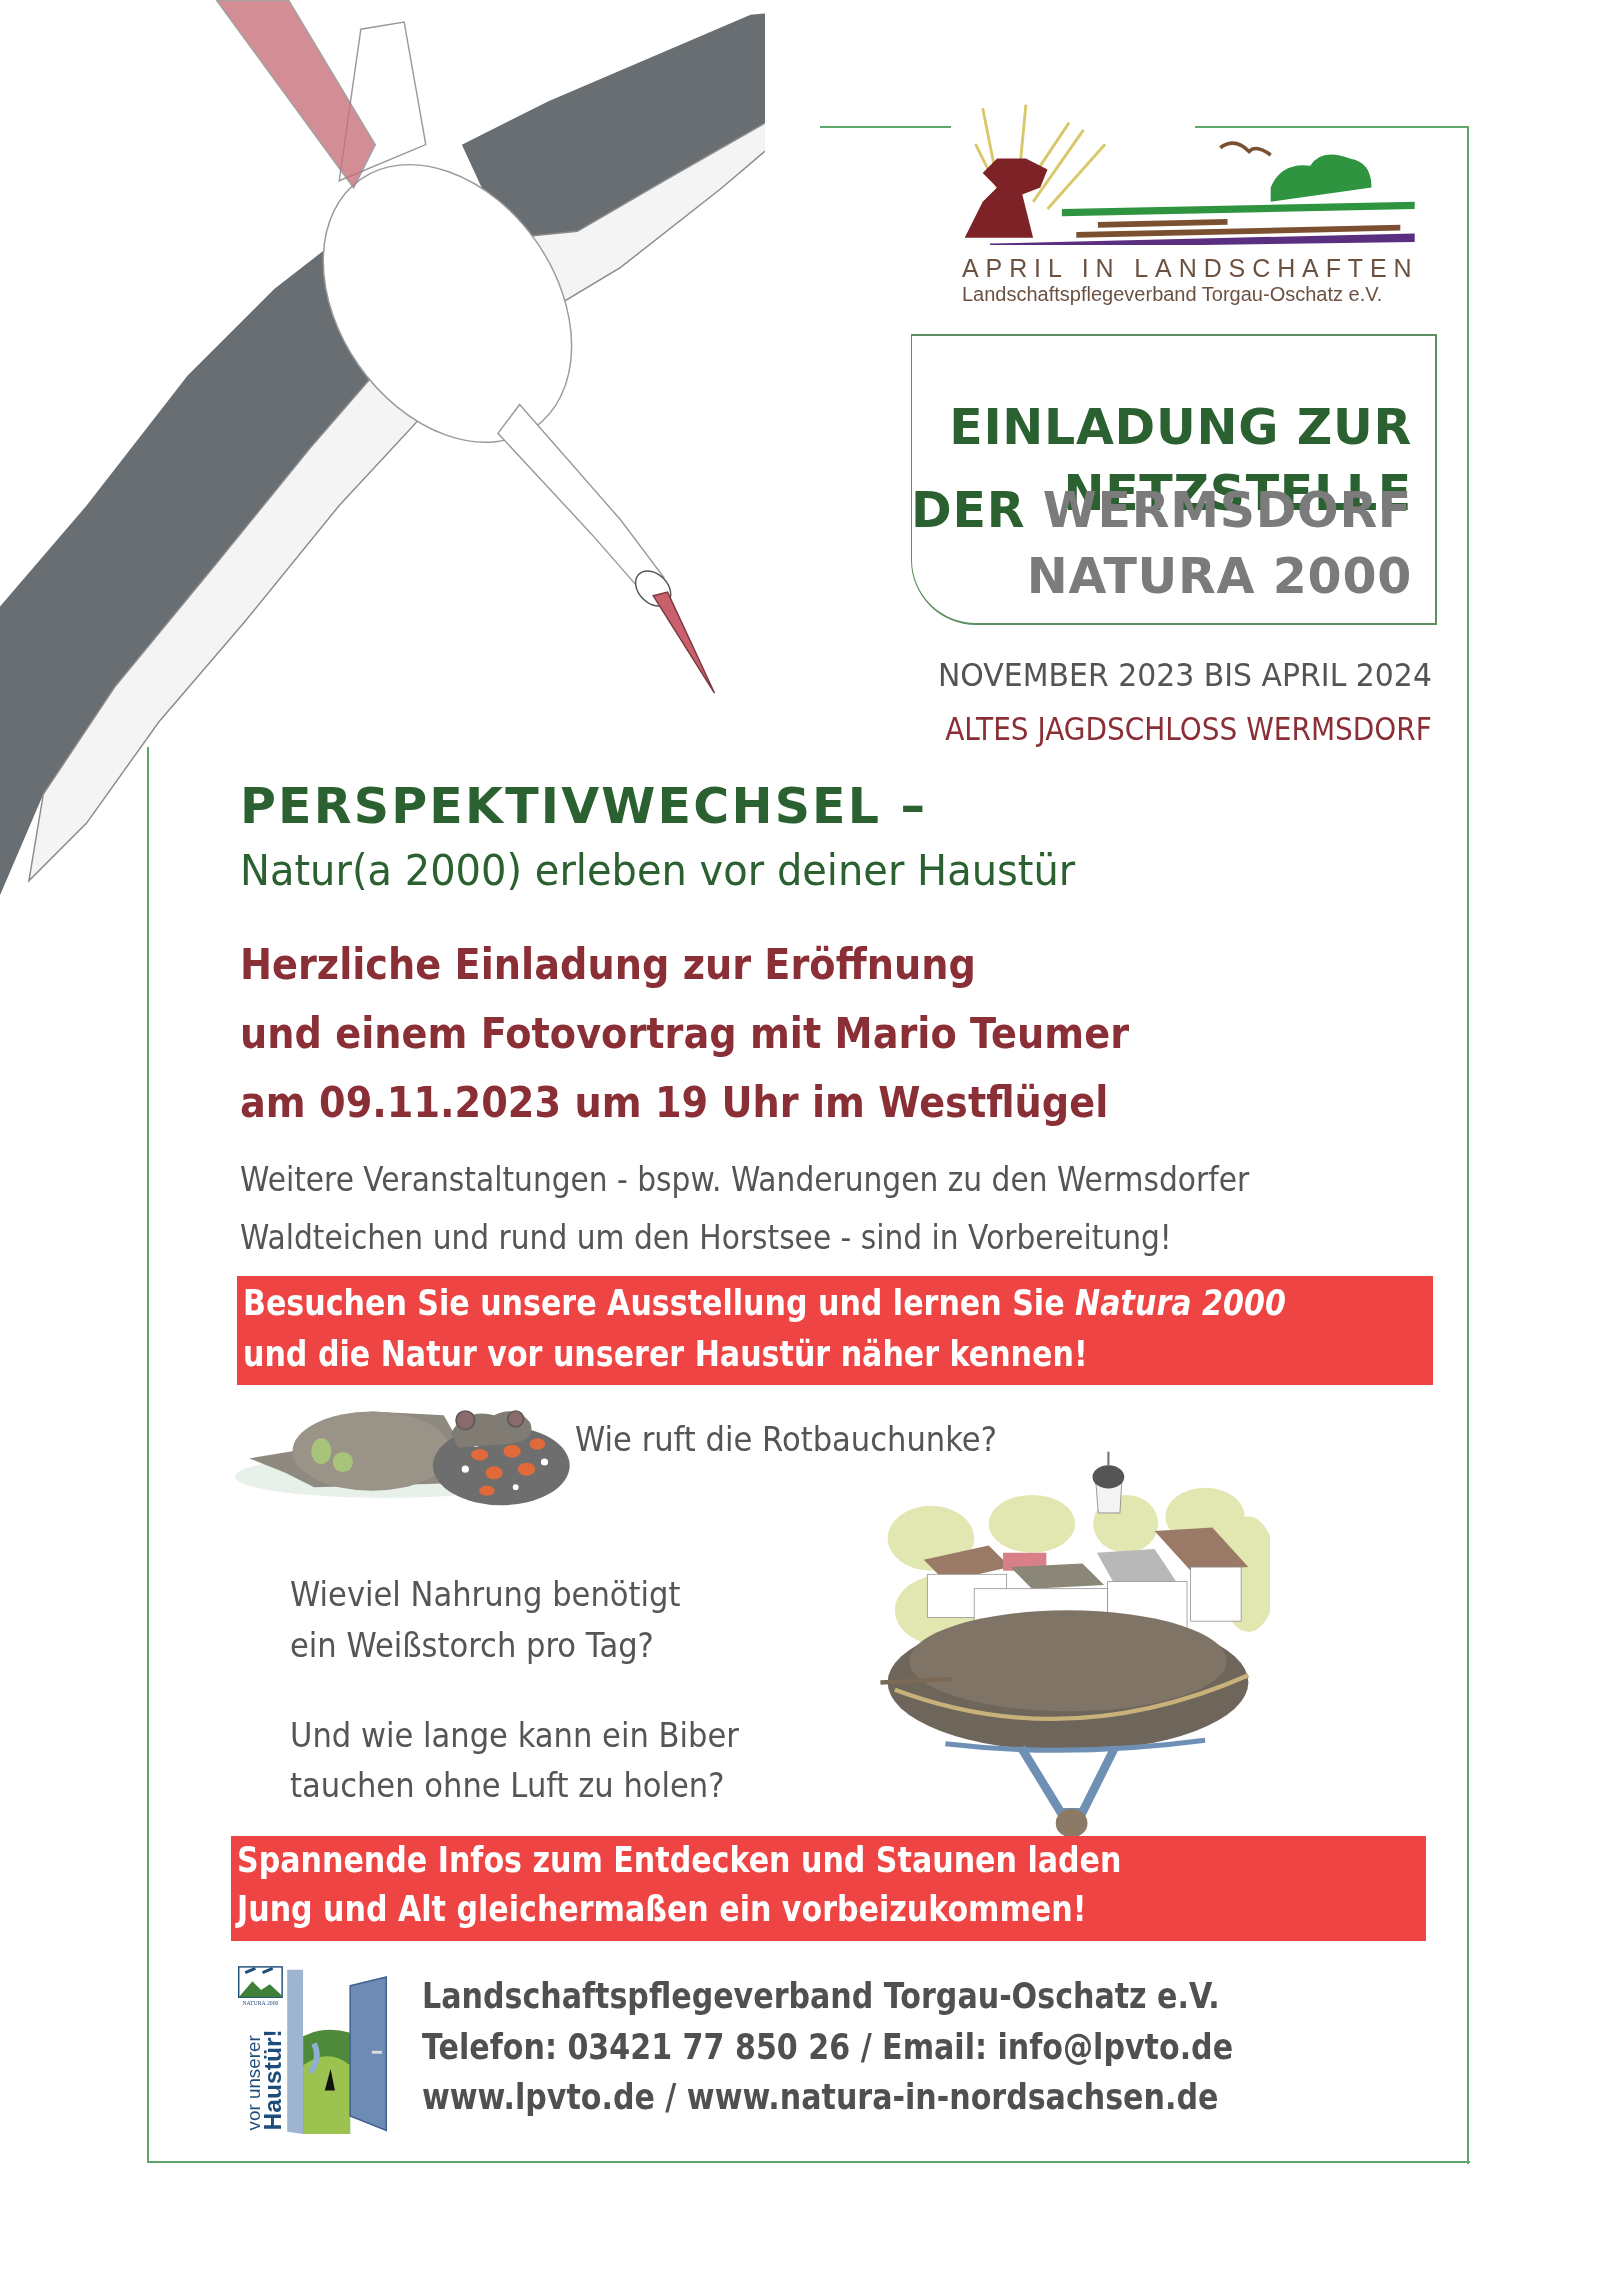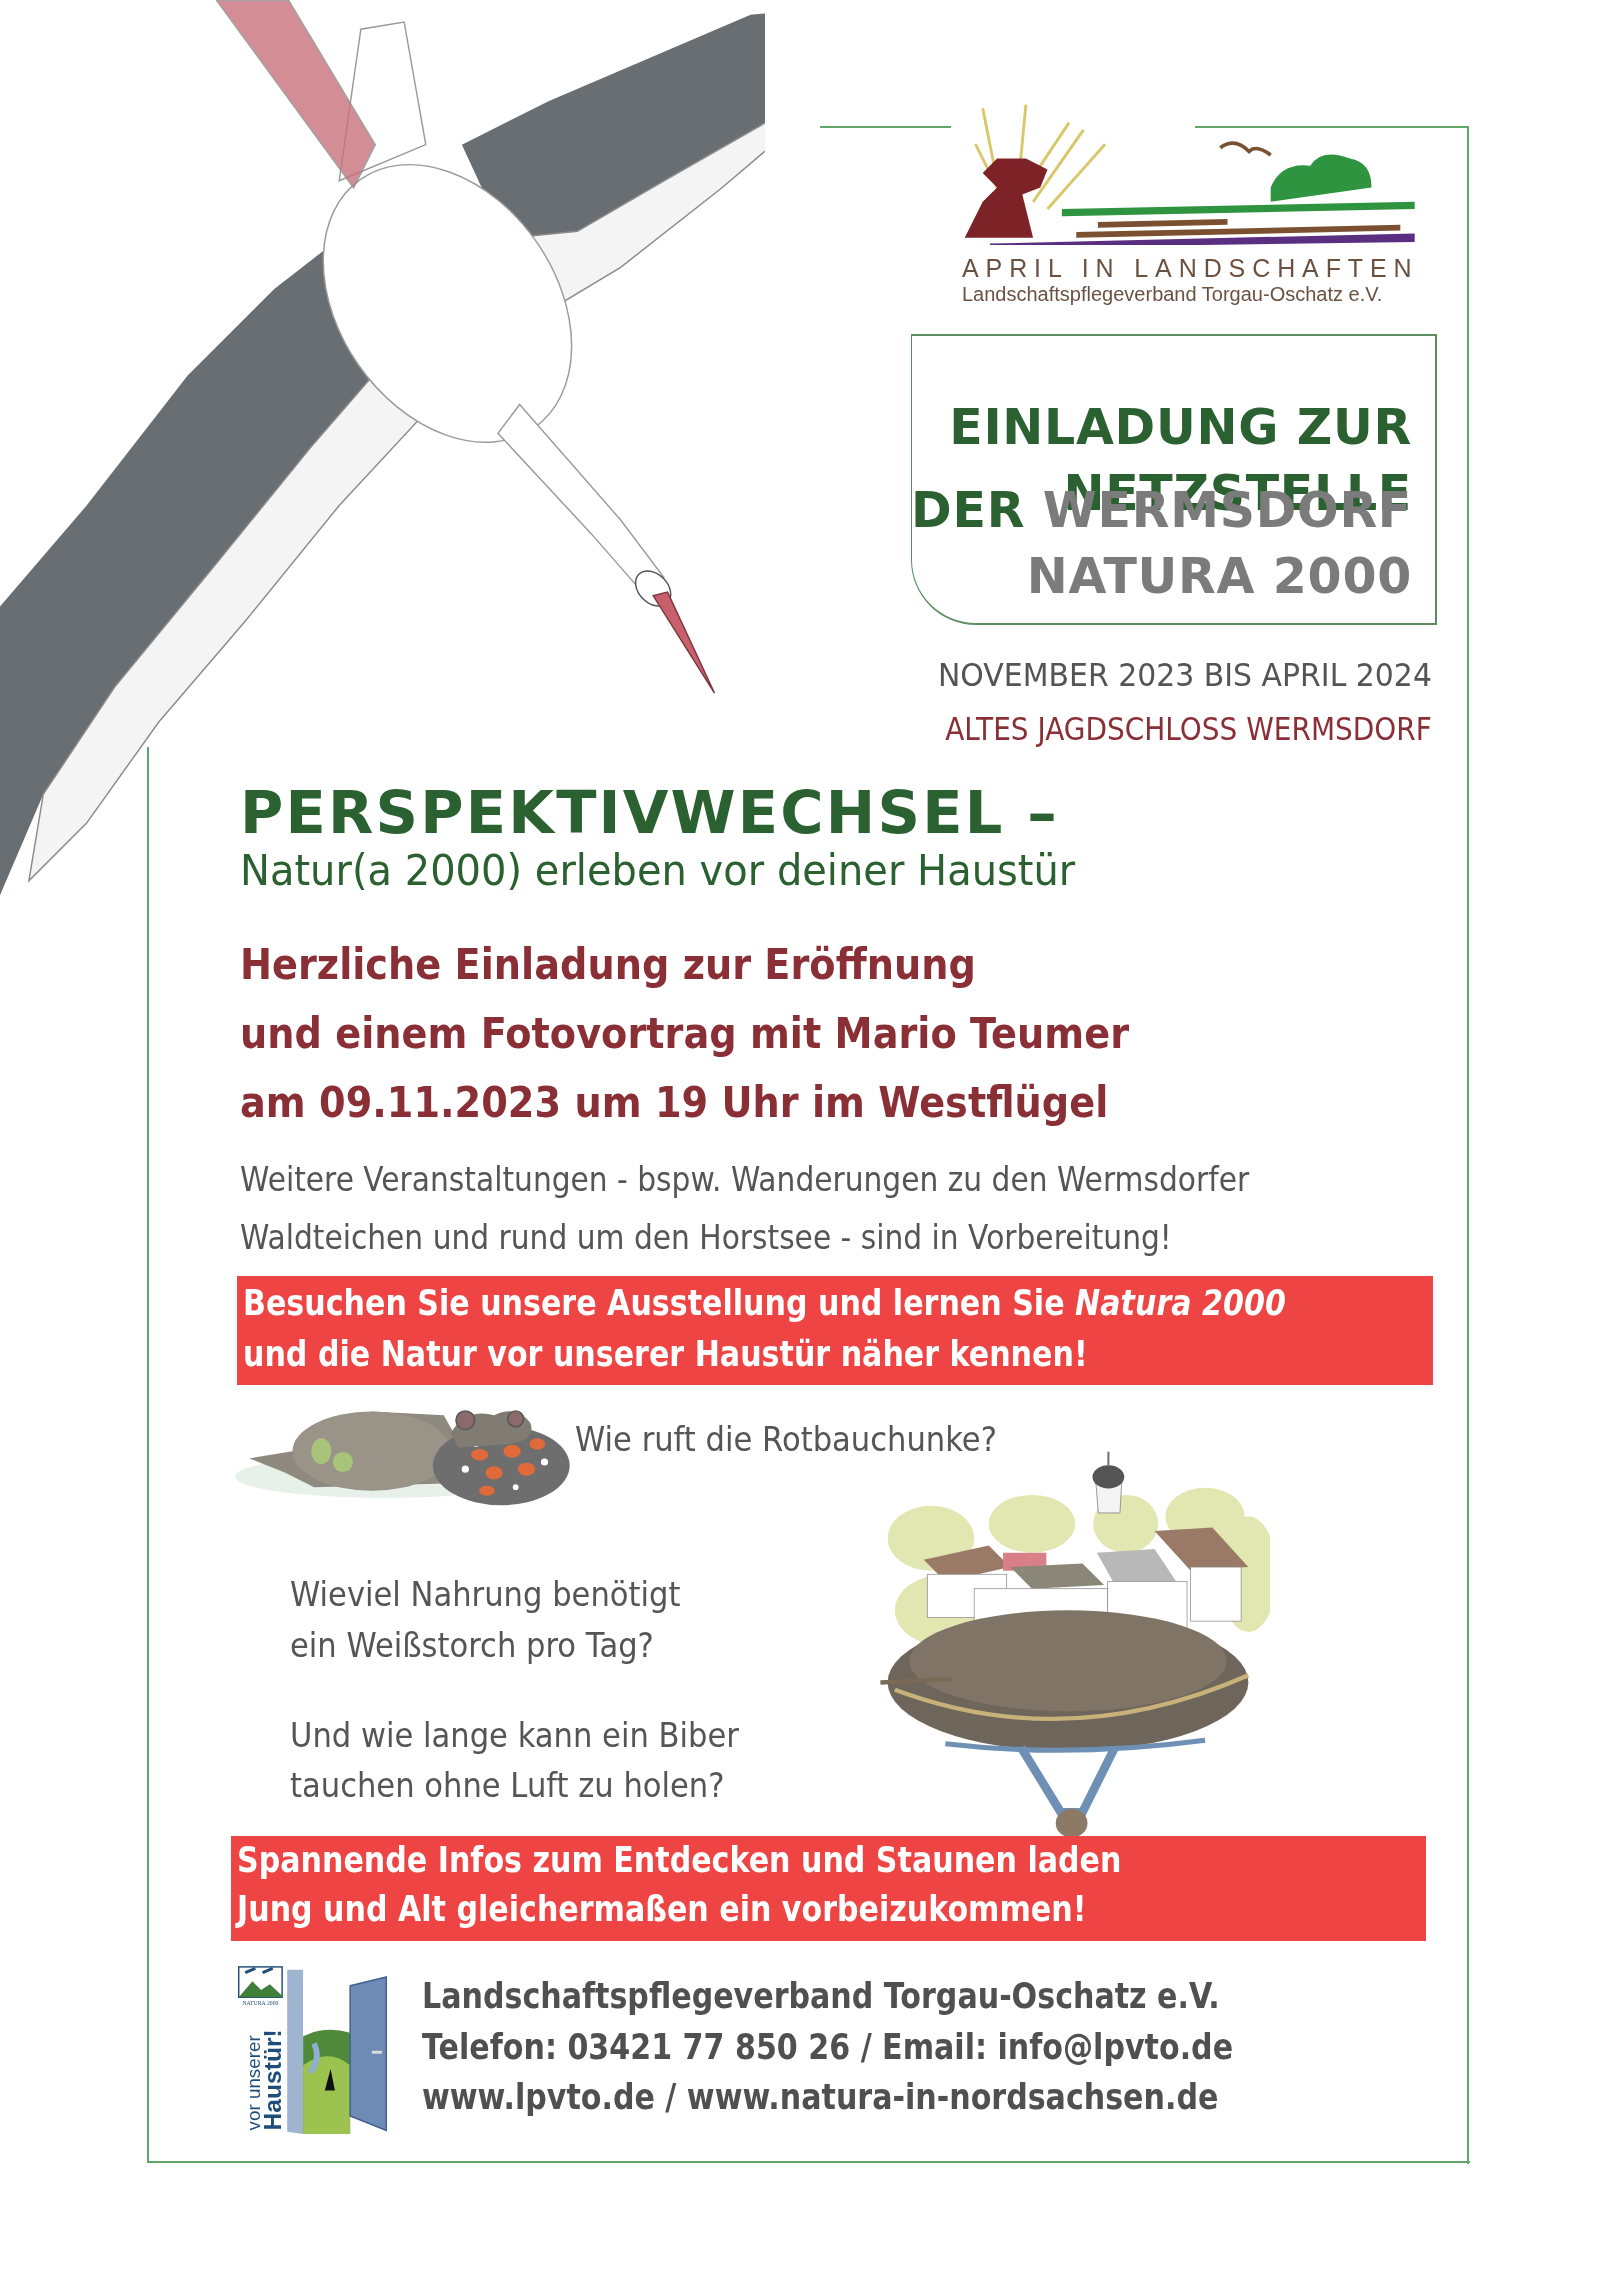--- a/index.html
+++ b/index.html
@@ -16,21 +16,21 @@
 
   
   #title-box { position: absolute; left: 911px; top: 334px; width: 526px; height: 291px; border: 2.2px solid #5b8f62; border-left-width: 1.4px; border-bottom-left-radius: 65px; border-top-left-radius: 0; box-sizing: border-box; }
   .tb-line { position: absolute; right: 23px; font-family: "DejaVu Sans", sans-serif; font-weight: bold; font-size: 49px; line-height: 1; text-align: right; white-space: nowrap; letter-spacing: 0.7px; }
   .green-dark { color: #2b6131; margin-top: 48px; }
   .grey { color: #7b7b7b; }
 
   .dates { position: absolute; right: 189px; top: 656px; font-family: "DejaVu Sans", sans-serif; font-size: 32.5px; color: #545454; white-space: nowrap; font-weight: normal; transform: scaleX(0.92); transform-origin: right; }
   .venue { position: absolute; right: 189px; top: 710px; font-family: "DejaVu Sans", sans-serif; font-size: 32.5px; color: #8b2f36; white-space: nowrap; transform: scaleX(0.86); transform-origin: right; }
 
-  .h-persp { position: absolute; left: 240px; top: 778px; font-family: "DejaVu Sans", sans-serif; font-weight: bold; font-size: 59px; color: #2b6131; letter-spacing: 2.2px; white-space: nowrap; }
+  .h-persp { position: absolute; left: 240px; top: 778px; font-family: "DejaVu Sans", sans-serif; font-weight: bold; font-size: 49px; color: #2b6131; letter-spacing: 2.2px; white-space: nowrap; }
   .h-sub { position: absolute; left: 240px; top: 845px; font-family: "DejaVu Sans", sans-serif; font-size: 43px; color: #2b6131; white-space: nowrap; transform: scaleX(0.93); transform-origin: left; }
 
   .invite { position: absolute; left: 240px; font-family: "DejaVu Sans", sans-serif; font-weight: bold; font-size: 43px; color: #8b2f36; white-space: nowrap; transform: scaleX(0.89); transform-origin: left; }
   .more { position: absolute; left: 240px; font-family: "DejaVu Sans", sans-serif; font-size: 33px; color: #555555; white-space: nowrap; transform: scaleX(0.9); transform-origin: left; }
 
   .green-banner { position: absolute; background: #ef4444; color: #ffffff; box-sizing: border-box; }
   .banner-line { position: absolute; left: 5.8px; font-family: "DejaVu Sans", sans-serif; font-weight: bold; font-size: 35px; white-space: nowrap; transform: scaleX(0.86); transform-origin: left; }
   .banner-line i { font-style: italic; }
 
   .question { position: absolute; font-family: "DejaVu Sans", sans-serif; font-size: 34px; color: #555555; white-space: nowrap; transform: scaleX(0.9); transform-origin: left; }

